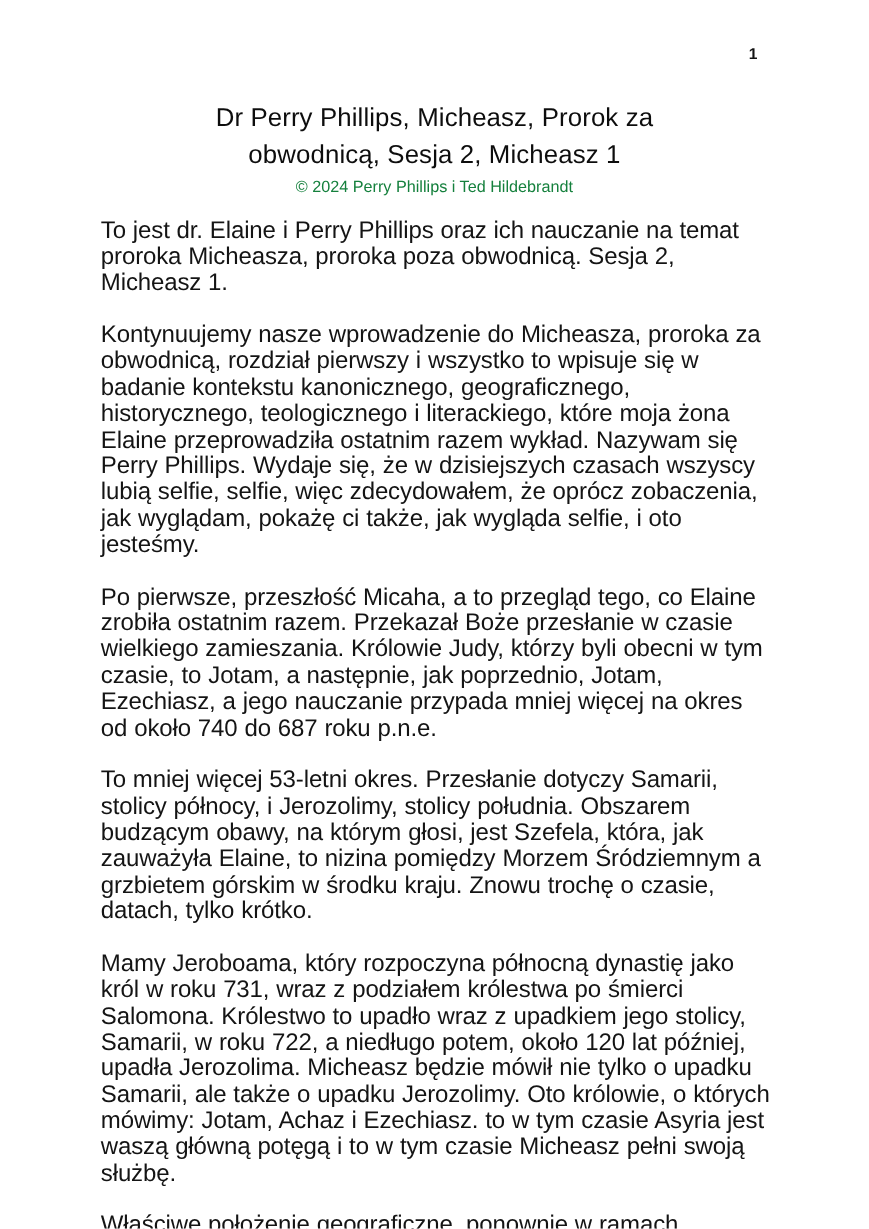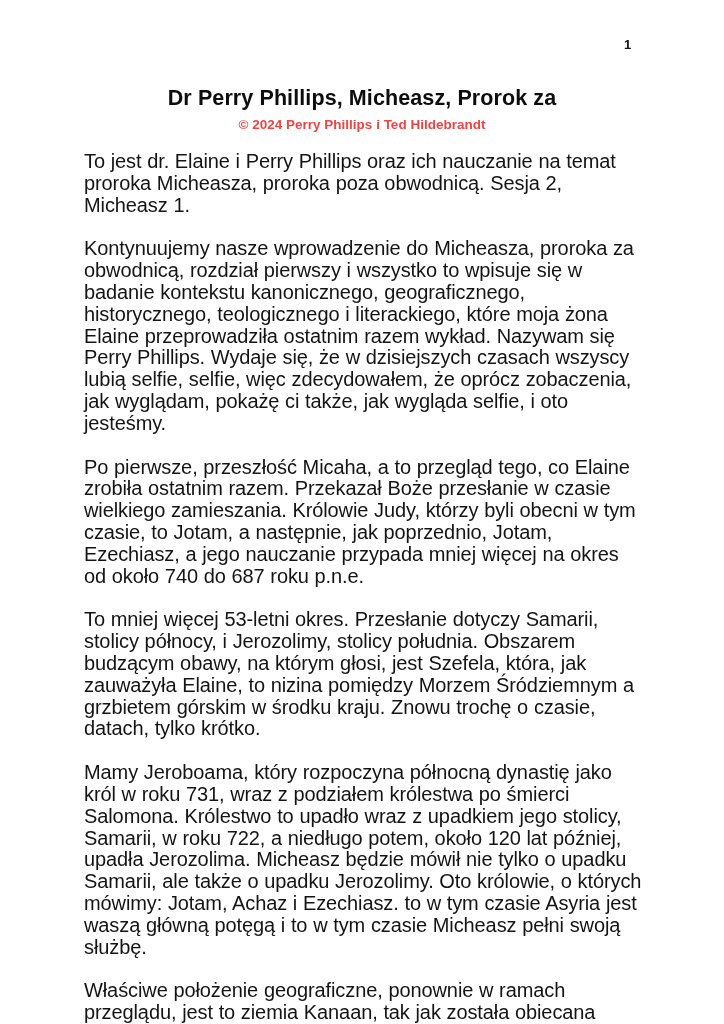--- a/index.html
+++ b/index.html
@@ -24,30 +24,30 @@
     font-size: 13px;
     font-weight: 700;
     color: #121212;
   }
   .doc-header {
     padding-top: 83px;
     text-align: center;
   }
   .title-line {
     font-size: 21.5px;
-    font-weight: 700;
+    font-weight: 400;
     line-height: 31px;
     letter-spacing: 0.1px;
     color: #0d0d0d;
   }
   .copyright {
     margin-top: 3px;
     font-size: 13.5px;
-    font-weight: 700;
-    color: #ef4444;
+    font-weight: 400;
+    color: #15803d;
   }
   .content {
     margin: 19px 82px 0 84px;
     width: 558px;
   }
   .content p {
     margin: 0 0 22px 0;
     font-size: 20px;
     line-height: 21.8px;
     letter-spacing: -0.1px;
@@ -58,20 +58,21 @@
 </style>
 </head>
 <body>
 
 <div class="page">
 
   <div class="page-number">1</div>
 
   <div class="doc-header">
     <div class="title-line">Dr Perry Phillips, Micheasz, Prorok za</div>
+    <div class="title-line">obwodnicą, Sesja 2, Micheasz 1</div>
     <div class="copyright">© 2024 Perry Phillips i Ted Hildebrandt</div>
   </div>
 
   <div class="content">
     <p>To jest dr. Elaine i Perry Phillips oraz ich nauczanie na temat proroka Micheasza, proroka poza obwodnicą. Sesja 2, Micheasz 1.</p>
     <p>Kontynuujemy nasze wprowadzenie do Micheasza, proroka za obwodnicą, rozdział pierwszy i wszystko to wpisuje się w badanie kontekstu kanonicznego, geograficznego, historycznego, teologicznego i literackiego, które moja żona Elaine przeprowadziła ostatnim razem wykład. Nazywam się Perry Phillips. Wydaje się, że w dzisiejszych czasach wszyscy lubią selfie, selfie, więc zdecydowałem, że oprócz zobaczenia, jak wyglądam, pokażę ci także, jak wygląda selfie, i oto jesteśmy.</p>
     <p>Po pierwsze, przeszłość Micaha, a to przegląd tego, co Elaine zrobiła ostatnim razem. Przekazał Boże przesłanie w czasie wielkiego zamieszania. Królowie Judy, którzy byli obecni w tym czasie, to Jotam, a następnie, jak poprzednio, Jotam, Ezechiasz, a jego nauczanie przypada mniej więcej na okres od około 740 do 687 roku p.n.e.</p>
     <p>To mniej więcej 53-letni okres. Przesłanie dotyczy Samarii, stolicy północy, i Jerozolimy, stolicy południa. Obszarem budzącym obawy, na którym głosi, jest Szefela, która, jak zauważyła Elaine, to nizina pomiędzy Morzem Śródziemnym a grzbietem górskim w środku kraju. Znowu trochę o czasie, datach, tylko krótko.</p>
     <p>Mamy Jeroboama, który rozpoczyna północną dynastię jako król w roku 731, wraz z podziałem królestwa po śmierci Salomona. Królestwo to upadło wraz z upadkiem jego stolicy, Samarii, w roku 722, a niedługo potem, około 120 lat później, upadła Jerozolima. Micheasz będzie mówił nie tylko o upadku Samarii, ale także o upadku Jerozolimy. Oto królowie, o których mówimy: Jotam, Achaz i Ezechiasz. to w tym czasie Asyria jest waszą główną potęgą i to w tym czasie Micheasz pełni swoją służbę.</p>
     <p>Właściwe położenie geograficzne, ponownie w ramach przeglądu, jest to ziemia Kanaan, tak jak została obiecana Izraelitom przez Pana, a Jerozolima, gdzie wskazuje strzałka, znajduje się na terenach, które stały się obszarem plemiennym Judy i Szefeli, jak wspomnieliśmy wcześniej, jest to obszar położony pomiędzy centralnym kręgosłupem a Morzem Śródziemnym, a to, na co wskazuję, znajduje się w pobliżu obszaru Moreshah , gdzie Micheasz służył. Oto znowu mała mapa, nie chcę się rozwodzić nad tym, ale topografia tego obszaru jest bardzo ważna, jak wspomniała Elaine, w odniesieniu do armii, zarówno lokalnych, jak i międzynarodowych, które miałyby wkroczyć w ten obszar. Wskażmy Jerozolimę na wzgórzach, raczej</p>

